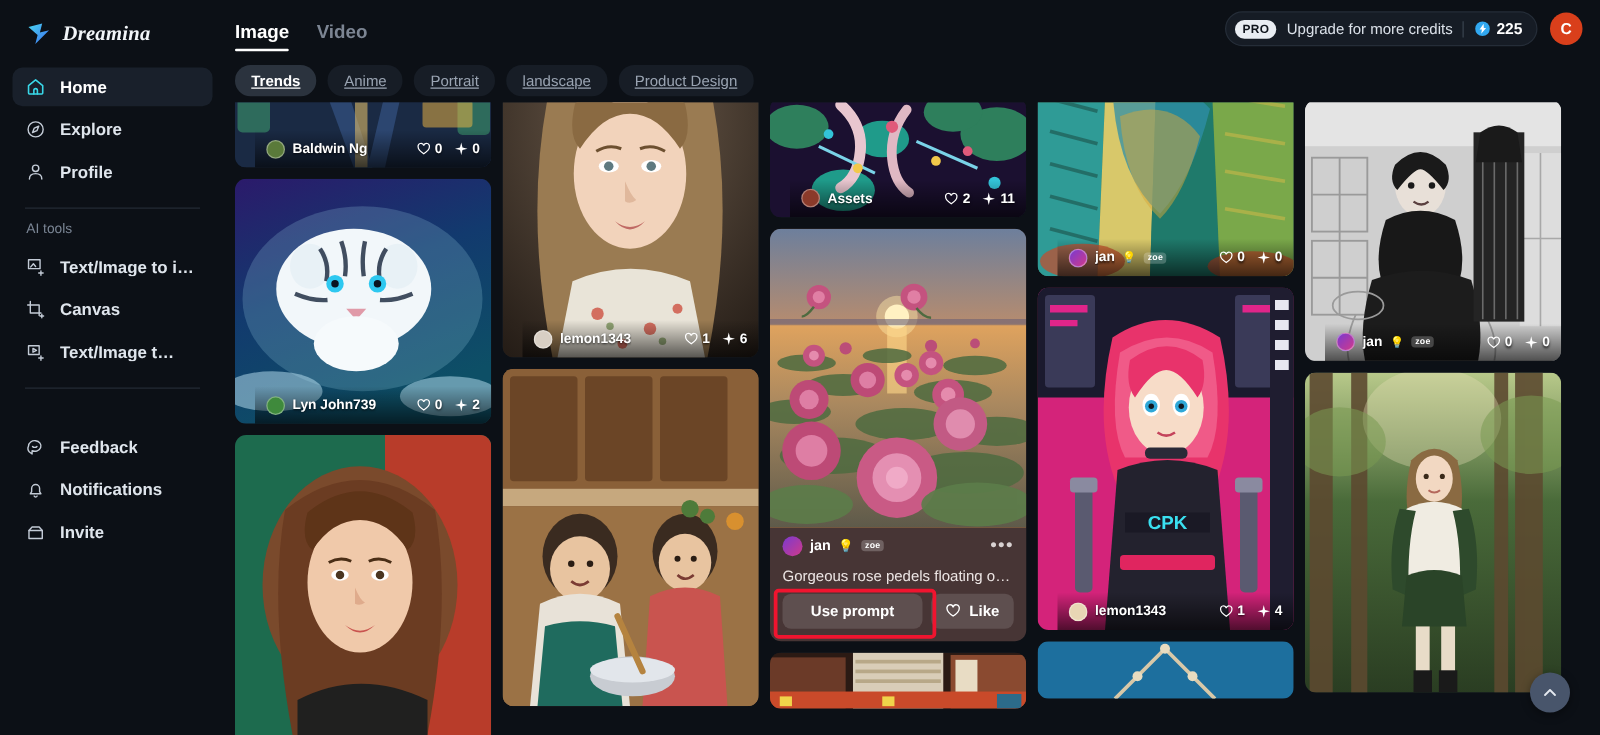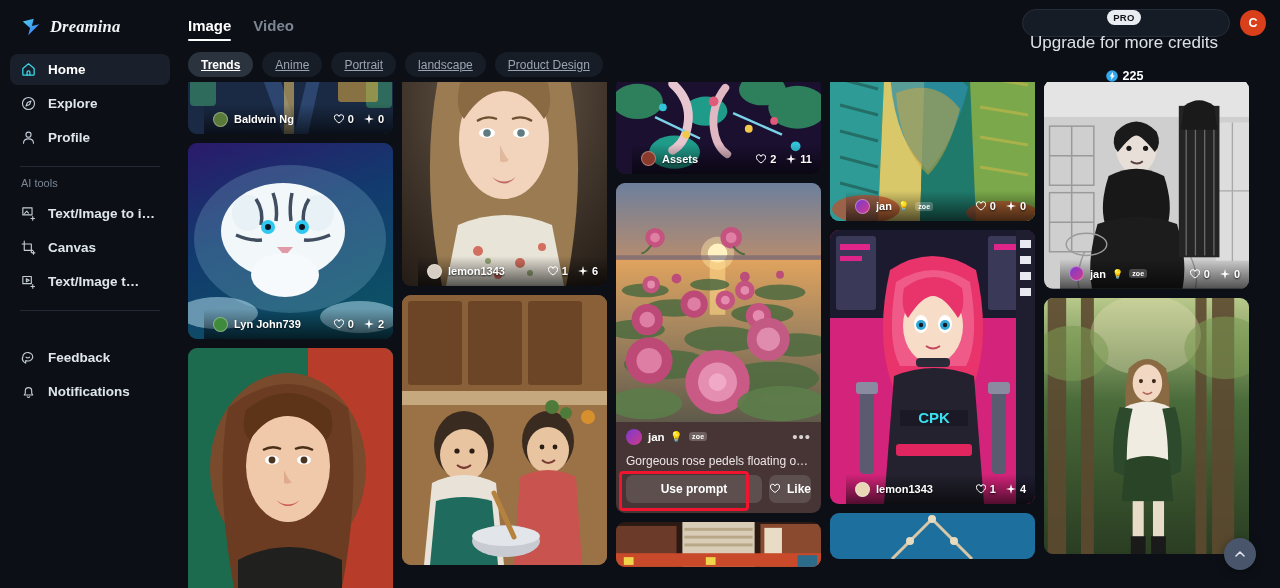--- a/index.html
+++ b/index.html
@@ -71,27 +71,26 @@
   }
   .topbar-right {
     margin-left: auto; display: flex; align-items: center; gap: 10px;
     padding-right: 14px;
   }
   .credit-pill {
     display: flex; align-items: center; gap: 8px;
     background: #161c25; border: 1px solid #252d38;
     border-radius: 16px; height: 28px; padding: 0 11px 0 7px;
     cursor: pointer;
-    flex-direction: column;
   }
   .pro-badge {
     background: #e9edf2; color: #10151c; font-size: 9.5px; font-weight: 700;
     border-radius: 9px; padding: 2px 6px 2px 6px; letter-spacing: .3px;
   }
-  .upgrade-text { font-size: 17px; color: #dbe1e9; }
+  .upgrade-text { font-size: 12px; color: #dbe1e9; }
   .pill-divider { width: 1px; height: 13px; background: #39424e; }
   .credit-count { display: flex; align-items: center; gap: 4px; font-size: 12.5px; color: #fff; font-weight: 600; }
   .avatar-btn {
     width: 26px; height: 26px; border-radius: 50%;
     background: #d93f1b; color: #fff; font-size: 12.5px; font-weight: 600;
     display: flex; align-items: center; justify-content: center; cursor: pointer;
   }
 
   .chips { display: flex; gap: 9px; padding: 6px 0 10px 8px; }
   .chip {
@@ -150,21 +149,21 @@
     white-space: nowrap; overflow: hidden; text-overflow: ellipsis;
   }
   .feat-actions { display: flex; gap: 7px; padding: 0 10px 10px 10px; }
   .btn-useprompt {
     flex: 1 1 auto; height: 28px; border-radius: 7px;
     background: rgba(255,255,255,.13); color: #fff;
     font-size: 12px; font-weight: 700; cursor: pointer;
     display: flex; align-items: center; justify-content: center;
   }
   .btn-like {
-    width: 42px; height: 28px; border-radius: 7px;
+    width: 66px; height: 28px; border-radius: 7px;
     background: rgba(255,255,255,.13); color: #fff;
     font-size: 12px; font-weight: 600; cursor: pointer;
     display: flex; align-items: center; justify-content: center; gap: 6px;
   }
   .hl-box {
     position: absolute; border: 3px solid #f0142f; border-radius: 4px;
     pointer-events: none; z-index: 30;
   }
 
   .fab {
@@ -280,20 +279,29 @@
     <div class="nav-item">
       <span class="ic">
         <svg viewBox="0 0 24 24" width="17" height="17" fill="none" stroke="#c3cbd6" stroke-width="1.6" stroke-linecap="round" stroke-linejoin="round">
           <path d="M6 17 h12 l-1.5-2.5 V11 a4.5 4.5 0 0 0-9 0 v3.5 Z"></path>
           <path d="M10.3 19.5 a1.9 1.9 0 0 0 3.4 0"></path>
         </svg>
       </span>
       <span class="nav-label">Notifications</span>
     </div>
 
+    <div class="nav-item">
+      <span class="ic">
+        <svg viewBox="0 0 24 24" width="17" height="17" fill="none" stroke="#c3cbd6" stroke-width="1.6" stroke-linecap="round" stroke-linejoin="round">
+          <path d="M4.5 10.5 h15 v9 h-15 Z"></path>
+            <path d="M4.5 10.5 l3.5-4 h8 l3.5 4"></path>
+        </svg>
+      </span>
+      <span class="nav-label">Invite</span>
+    </div>
   </aside>
 
   <section class="main">
 
     <div class="topbar">
       <div class="tabs">
         <div class="tab active">Image</div>
         <div class="tab">Video</div>
       </div>
       <div class="topbar-right">

